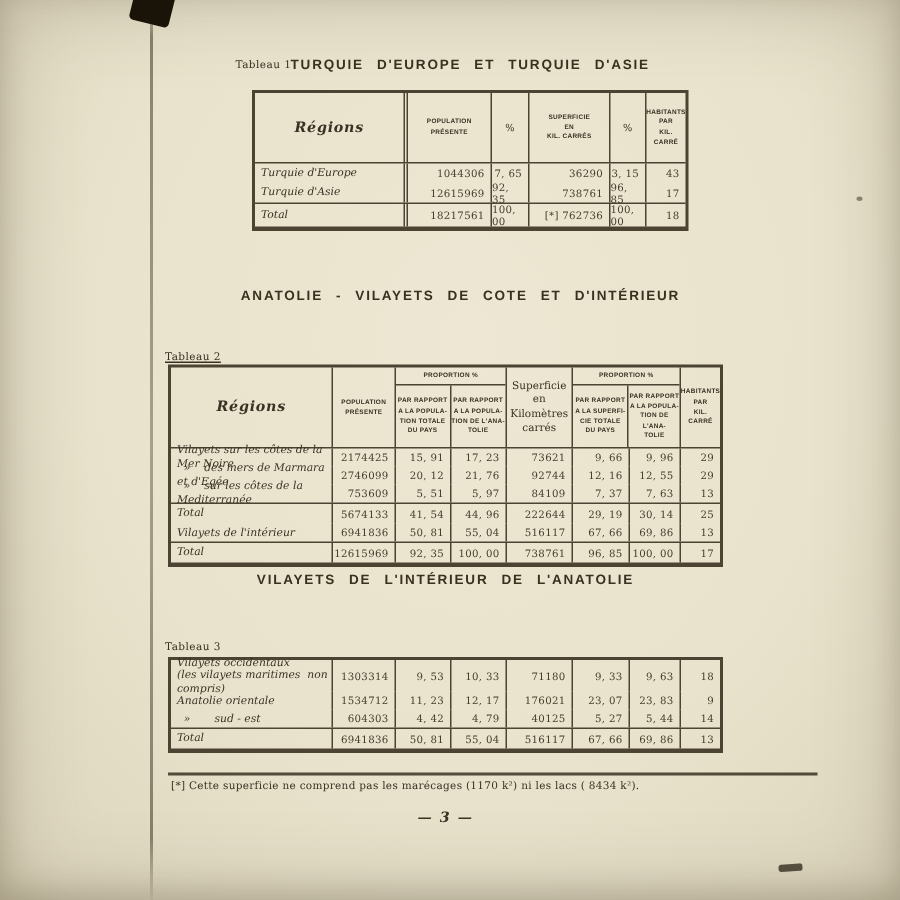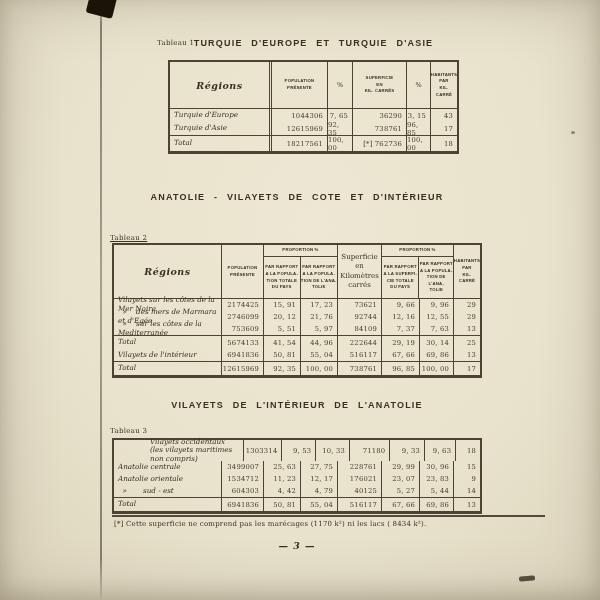--- a/index.html
+++ b/index.html
@@ -63,21 +63,21 @@
 
   
   #table2{left:112px;top:243px;width:366px;}
   #table3{left:112px;top:438px;width:366px;}
   #table2 .hrow{height:53px;}
   .b0{width:108px;} .b1{width:42px;} .b2{width:37px;} .b3{width:37px;} .b4{width:44px;}
   .b5{width:38px;} .b6{width:34px;} .b7{width:26px;}
   .w-grp1{width:74px;} .w-grp2{width:72px;}
   #table2-body .trow,#table3-body .trow{height:12px;}
   #table2-body .trow.total,#table3-body .trow.total{height:13px;}
-  #table3-body .trow.tall{height:21px;padding-left:32px;}
+  #table3-body .trow.tall{height:21px;}
 </style>
 </head>
 <body>
 
 <div class="scan">
 
   <div class="fold"></div>
   <div class="corner-blob"></div>
   <div class="edge-dash"></div>
   <div class="spot"></div>
@@ -120,21 +120,21 @@
           <span class="cell a0 lbl">Total</span>
           <span class="cell a1 num">18217561</span>
           <span class="cell a2 num">100, 00</span>
           <span class="cell a3 num">[*] 762736</span>
           <span class="cell a4 num">100, 00</span>
           <span class="cell a5 num">18</span>
         </div>
       </div>
   </div>
 
-  <div class="sec-title" style="left:112px;top:192px;width:370px;">ANATOLIE - VILAYETS DE COTE ET D'INTÉRIEUR</div>
+  <div class="sec-title" style="left:122px;top:192px;width:370px;">ANATOLIE - VILAYETS DE COTE ET D'INTÉRIEUR</div>
   <div class="tableau-label" style="left:110px;top:234px;text-decoration:underline;">Tableau 2</div>
 
   <div class="tbl" id="table2">
     <div class="hrow">
       <div class="hc b0 regionhead">Régions</div>
       <div class="hc b1 small pre">POPULATION
 PRÉSENTE</div>
       <div class="grp w-grp1">
         <div class="grptitle small">PROPORTION %</div>
         <div class="grpcols">
@@ -226,47 +226,37 @@
           <span class="cell b2 num">92, 35</span>
           <span class="cell b3 num">100, 00</span>
           <span class="cell b4 num">738761</span>
           <span class="cell b5 num">96, 85</span>
           <span class="cell b6 num">100, 00</span>
           <span class="cell b7 num">17</span>
         </div>
       </div>
   </div>
 
-  <div class="sec-title" style="left:112px;top:400px;width:370px;">VILAYETS DE L'INTÉRIEUR DE L'ANATOLIE</div>
+  <div class="sec-title" style="left:112px;top:381px;width:370px;">VILAYETS DE L'INTÉRIEUR DE L'ANATOLIE</div>
   <div class="tableau-label" style="left:110px;top:427px;">Tableau 3</div>
 
   <div class="tbl" id="table3">
     <div id="table3-body">
         <div class="trow tall">
           <span class="cell b0 lbl">Vilayets occidentaux
 (les vilayets maritimes  non compris)</span>
           <span class="cell b1 num">1303314</span>
           <span class="cell b2 num">9, 53</span>
           <span class="cell b3 num">10, 33</span>
           <span class="cell b4 num">71180</span>
           <span class="cell b5 num">9, 33</span>
           <span class="cell b6 num">9, 63</span>
           <span class="cell b7 num">18</span>
         </div>
         <div class="trow">
-          <span class="cell b0 lbl">Anatolie centrale</span>
-          <span class="cell b1 num">3499007</span>
-          <span class="cell b2 num">25, 63</span>
-          <span class="cell b3 num">27, 75</span>
-          <span class="cell b4 num">228761</span>
-          <span class="cell b5 num">29, 99</span>
-          <span class="cell b6 num">30, 96</span>
-          <span class="cell b7 num">15</span>
-        </div>
-        <div class="trow">
           <span class="cell b0 lbl">Anatolie orientale</span>
           <span class="cell b1 num">1534712</span>
           <span class="cell b2 num">11, 23</span>
           <span class="cell b3 num">12, 17</span>
           <span class="cell b4 num">176021</span>
           <span class="cell b5 num">23, 07</span>
           <span class="cell b6 num">23, 83</span>
           <span class="cell b7 num">9</span>
         </div>
         <div class="trow">

